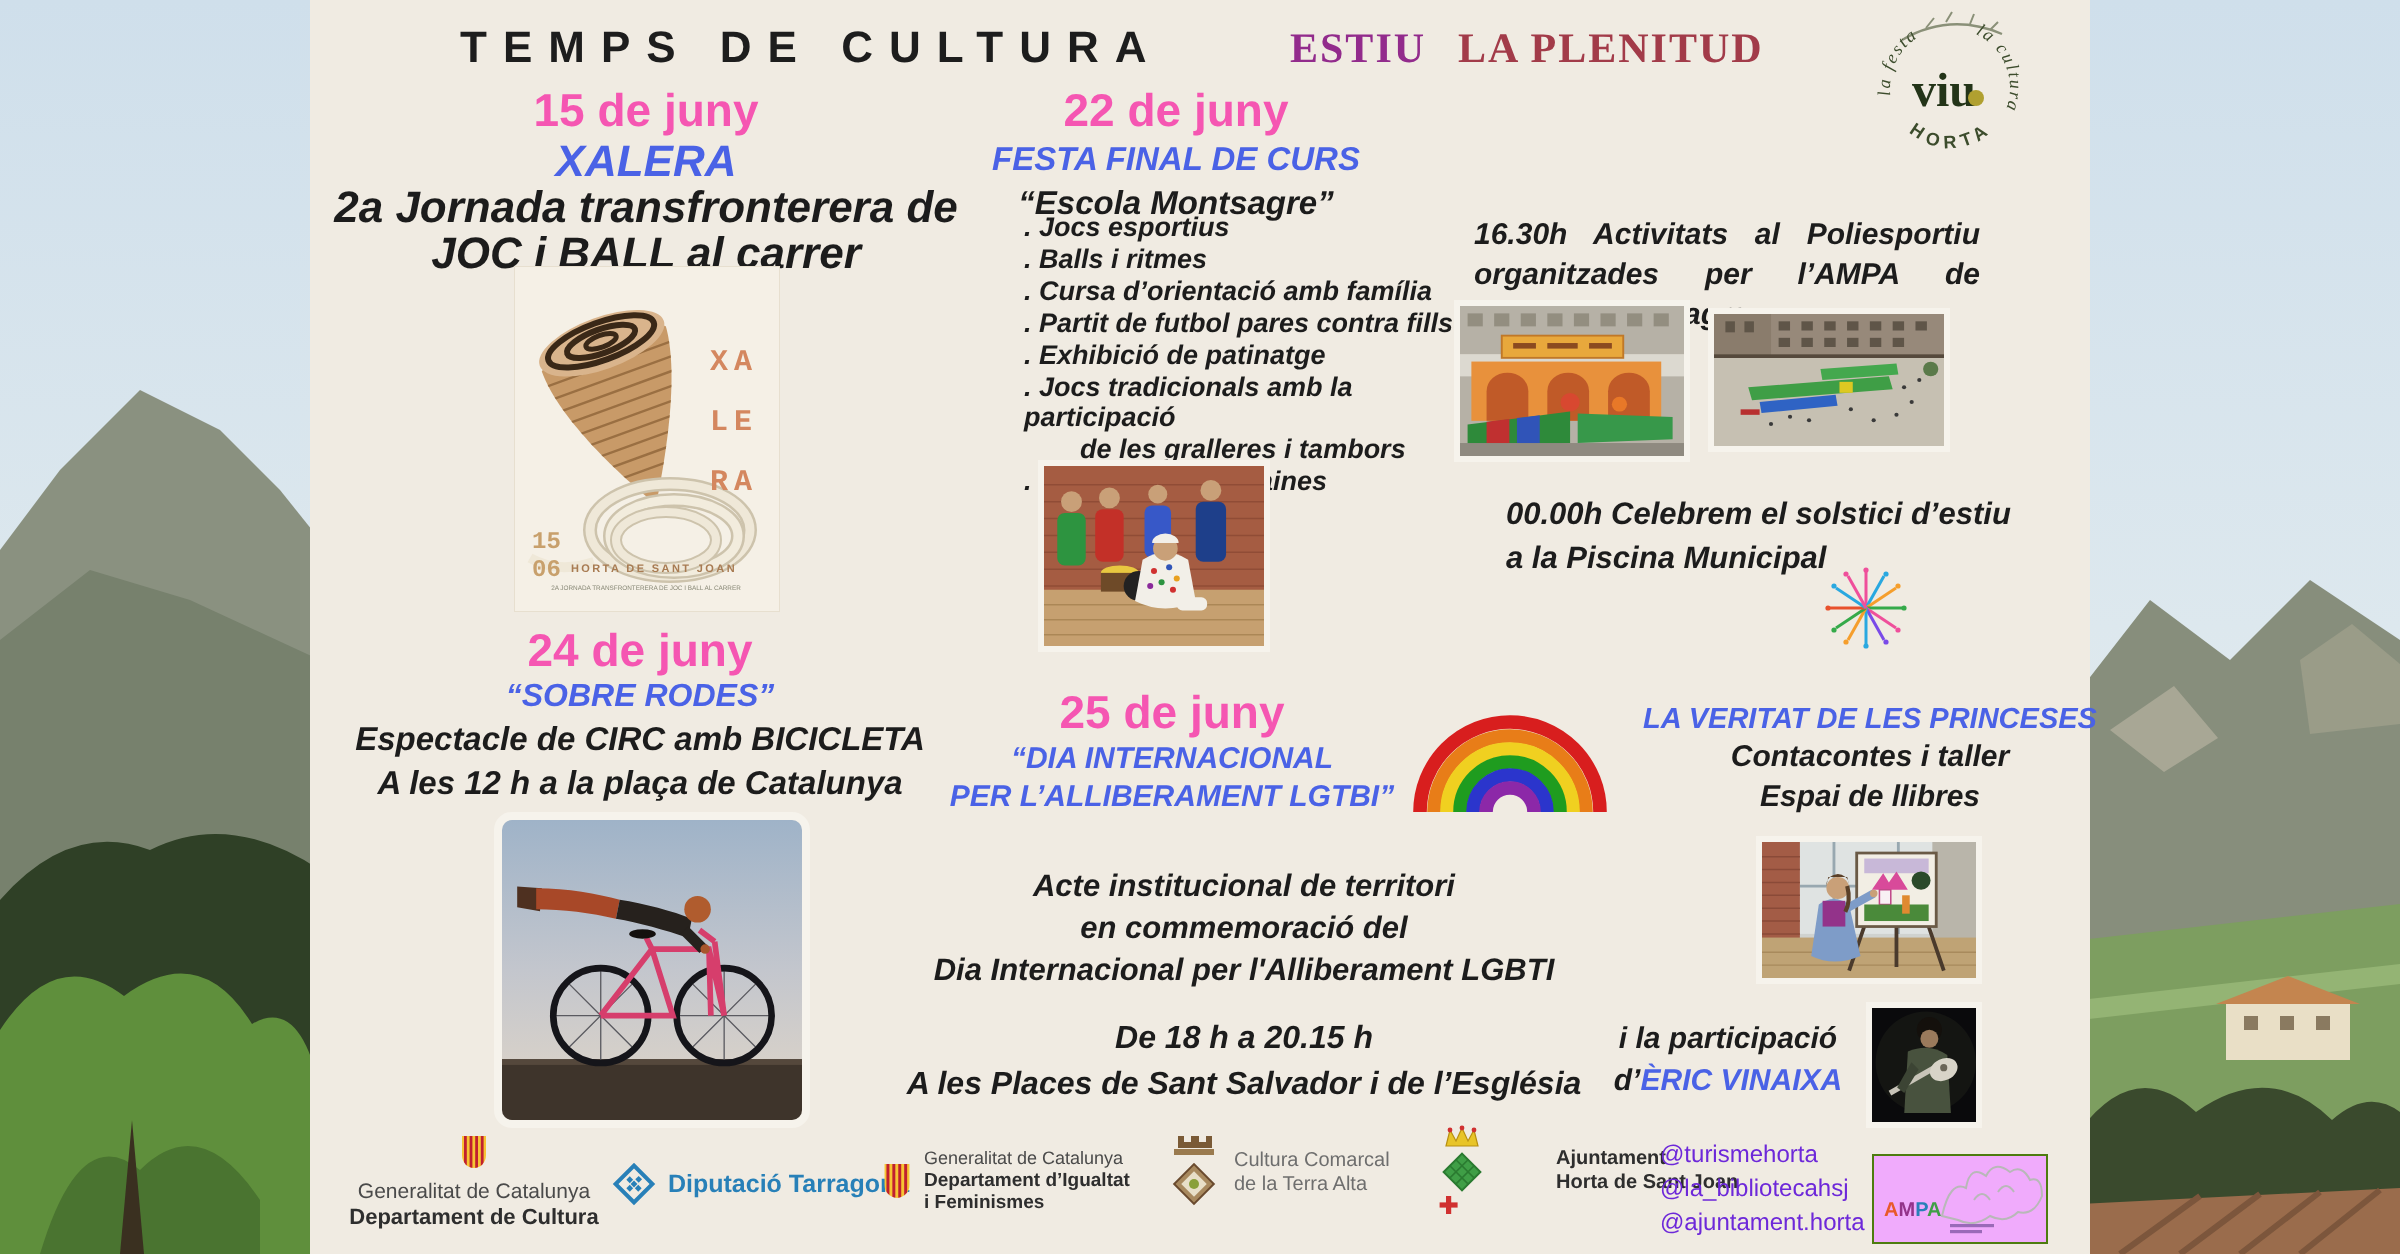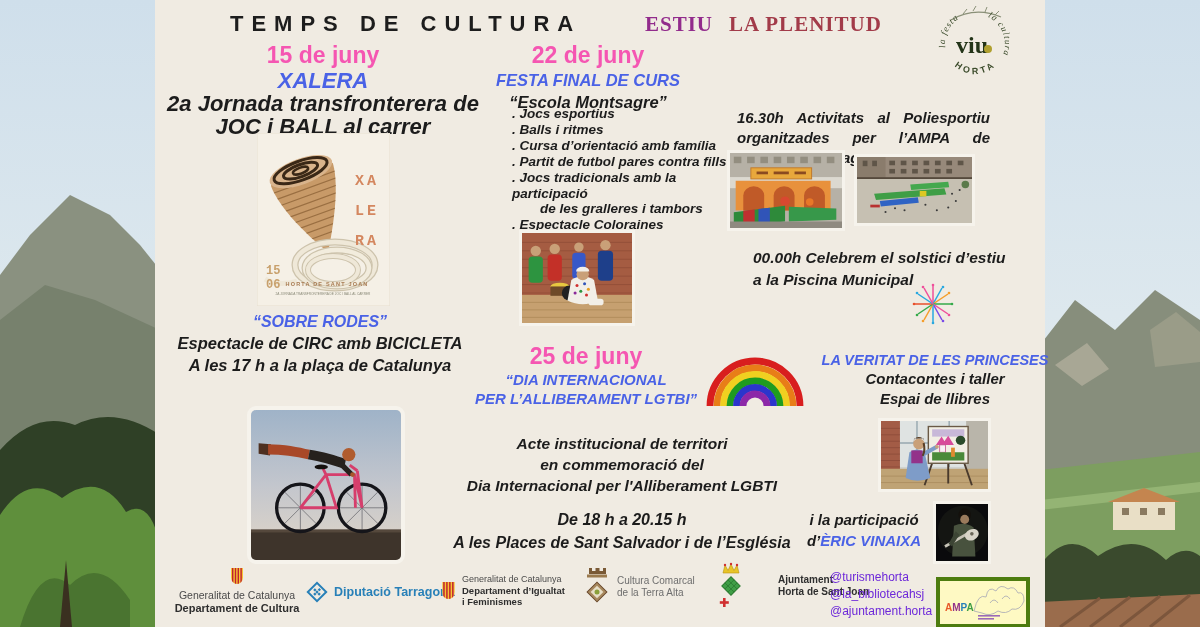--- a/index.html
+++ b/index.html
@@ -30,21 +30,21 @@
   .img-frame svg,.img-plain svg,.icon svg{display:block;width:100%;height:100%;}
   .footer-text1{font-size:10.5px;color:#4a4a4a;line-height:13px;}
   .footer-text2{font-size:11px;color:#2e2e2e;font-weight:bold;line-height:13px;}
   .flexrow{display:flex;align-items:center;gap:6px;}
   .dip-label{font-size:12.5px;font-weight:bold;color:#2880b8;white-space:nowrap;}
   .gi-l1{font-size:9px;color:#4a4a4a;line-height:11px;}
   .gi-l2{font-size:9.5px;color:#2e2e2e;font-weight:bold;line-height:11px;}
   .cc-l{font-size:10px;color:#6e6e6e;line-height:12px;}
   .aj-l{font-size:10px;color:#2e2e2e;font-weight:bold;line-height:12px;}
   .social{font-size:12px;color:#6d28d9;line-height:17px;}
-  .ampa-box{background:#fef9c3;border:4px solid #4d7c0f;}
+  .ampa-box{background:#f0abfc;border:1px solid #4d7c0f;}
 </style>
 </head>
 <body>
 
 <div class="canvas">
 
   <div class="abs" style="left:0;top:0;width:1200px;height:627px;">
     <svg viewBox="0 0 1200 627" preserveAspectRatio="none" width="1200" height="627">
       <defs>
         <linearGradient id="skyg" x1="0" y1="0" x2="0" y2="1">
@@ -150,23 +150,24 @@
       <g font-family="Liberation Mono,monospace" font-weight="bold" font-size="12" fill="#c8a06c">
         <text x="9" y="141">15</text>
         <text x="9" y="155">06</text>
       </g>
       <text x="70" y="153" text-anchor="middle" font-size="5.5" letter-spacing="1.2" font-weight="bold" fill="#a87b52">HORTA DE SANT JOAN</text>
       <text x="66" y="162" text-anchor="middle" font-size="3.2" fill="#8a8a78">2A JORNADA TRANSFRONTERERA DE JOC I BALL AL CARRER</text>
     </svg>
   </div>
 
   <div class="abs center" style="left:152px;top:312px;width:336px;">
+    <div class="date">24 de juny</div>
     <div class="etitle fs16">“SOBRE RODES”</div>
     <div class="desc fs165">Espectacle de CIRC amb BICICLETA</div>
-    <div class="desc fs165">A les 17 h a la plaça de Catalunya</div>
+    <div class="desc fs165">A les 12 h a la plaça de Catalunya</div>
   </div>
 
   <div class="abs img-frame" style="left:247px;top:406px;width:158px;height:158px;">
     <svg viewBox="0 0 158 158" preserveAspectRatio="none">
       <defs>
         <linearGradient id="bksky" x1="0" y1="0" x2="0" y2="1">
           <stop offset="0" stop-color="#9fb3c8"></stop>
             <stop offset="0.5" stop-color="#c3c6cd"></stop>
             <stop offset="0.85" stop-color="#d9d2c9"></stop>
         </linearGradient>
@@ -197,20 +198,21 @@
     <div class="date">22 de juny</div>
     <div class="etitle fs165">FESTA FINAL DE CURS</div>
     <div class="desc fs165">“Escola Montsagre”</div>
   </div>
 
   <div class="abs bullets" style="left:482px;top:106px;margin-left:30px;">
     <div class="bullet">. Jocs esportius</div>
     <div class="bullet">. Balls i ritmes</div>
     <div class="bullet">. Cursa d’orientació amb família</div>
     <div class="bullet">. Partit de futbol pares contra fills</div>
+    <div class="bullet">. Exhibició de patinatge</div>
     <div class="bullet">. Jocs tradicionals amb la participació</div>
     <div class="bullet cont">de les gralleres i tambors</div>
     <div class="bullet">. Espectacle Coloraines</div>
   </div>
 
   <div class="abs img-plain" style="left:519px;top:230px;width:116px;height:96px;">
     <svg viewBox="0 0 116 96" preserveAspectRatio="none">
       <rect width="116" height="96" fill="#a55c42"></rect>
       <path d="M0,10 h116 M0,19 h116 M0,28 h116 M0,37 h116 M0,46 h116 M0,55 h116 M0,64 h116" stroke="#904c36" stroke-width="0.8"></path>
       <rect y="66" width="116" height="30" fill="#c6a070"></rect>

